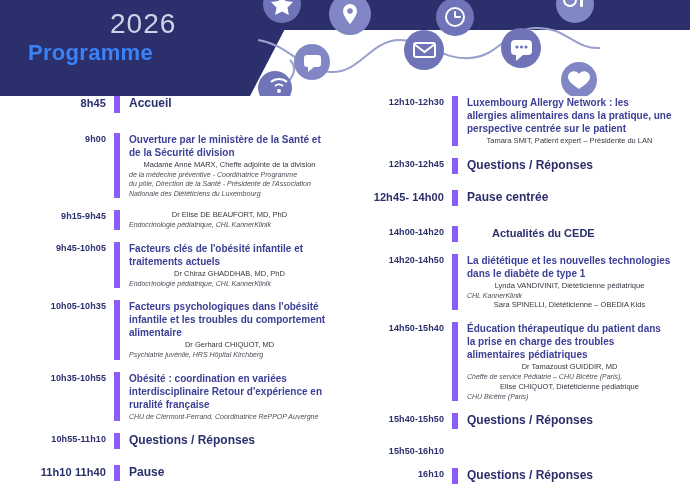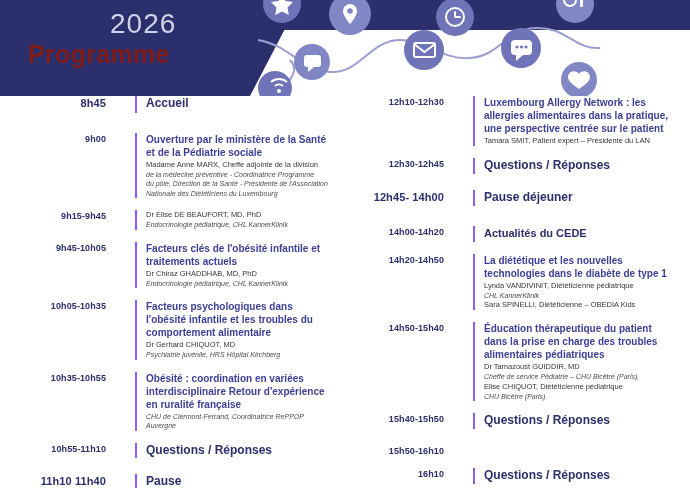--- a/index.html
+++ b/index.html
@@ -26,23 +26,23 @@
   .header-bg {
     position: absolute;
     top: 0; left: 0;
     width: 690px;
     height: 96px;
   }
   .header-title {
     position: absolute;
     left: 28px;
     top: 40px;
-    font-size: 25px;
-    font-weight: bold;
-    color: #7f1d1d;
+    font-size: 22px;
+    font-weight: bold;
+    color: #3b82f6;
     letter-spacing: 0.3px;
     z-index: 5;
     text-align: right;
   }
   .header-year {
     position: absolute;
     left: 110px;
     top: 8px;
     font-size: 28px;
     color: #cfd3ea;
@@ -56,62 +56,63 @@
     position: absolute;
     top: 96px;
   }
   .col-left  { left: 22px;  width: 308px; }
   .col-right { left: 360px; width: 312px; }
 
   .row {
     display: flex;
     align-items: flex-start;
     margin-bottom: 7px;
-    gap: 21px;
   }
   .time {
     width: 84px;
     min-width: 84px;
     text-align: right;
     padding-right: 8px;
     color: #2b2f6b;
     font-size: 9px;
     font-weight: bold;
     padding-top: 1px;
     letter-spacing: 0.1px;
   }
   .time.big {
     font-size: 11px;
   }
   .body {
-    border-left: 2px solid #8b5cf6;
+    border-left: 6px solid #8b5cf6;
     padding-left: 9px;
     flex: 1;
   }
   .ttl {
     color: #3c3f96;
     font-size: 10px;
     font-weight: bold;
     line-height: 1.3;
     margin: 0 0 1px 0;
   }
   .ttl.big {
     font-size: 12px;
     color: #2b2f6b;
     font-weight: bold;
   }
   .ttl.med {
     font-size: 11px;
     color: #2b2f6b;
+    margin-left: 25px;
   }
   .name {
     color: #33373f;
     font-size: 7.5px;
     line-height: 1.35;
     margin: 0;
+    text-align: center;
   }
   .sub {
     color: #4a4e57;
     font-size: 7px;
     font-style: italic;
     line-height: 1.35;
     margin: 0;
   }
   .plain {
     color: #2b2f6b;
@@ -188,21 +189,21 @@
     <div class="row">
       <div class="time big">8h45</div>
       <div class="body">
         <p class="ttl big">Accueil</p>
       </div>
     </div>
     <div class="spacer-lg"></div>
     <div class="row">
       <div class="time">9h00</div>
       <div class="body">
-        <p class="ttl">Ouverture par le ministère de la Santé et de la Pédiatrie sociale</p>
+        <p class="ttl">Ouverture par le ministère de la Santé et de la Sécurité division</p>
         <p class="name">Madame Anne MARX, Cheffe adjointe de la division</p>
         <p class="sub">de la médecine préventive - Coordinatrice Programme</p>
         <p class="sub">du pôle, Direction de la Santé - Présidente de l'Association</p>
         <p class="sub">Nationale des Diététiciens du Luxembourg</p>
       </div>
     </div>
     <div class="spacer-sm"></div>
     <div class="row">
       <div class="time">9h15-9h45</div>
       <div class="body">
@@ -271,21 +272,21 @@
     <div class="row">
       <div class="time">12h30-12h45</div>
       <div class="body">
         <p class="plain">Questions / Réponses</p>
       </div>
     </div>
     <div class="spacer-md"></div>
     <div class="row">
       <div class="time big">12h45- 14h00</div>
       <div class="body">
-        <p class="ttl big">Pause déjeuner</p>
+        <p class="ttl big">Pause centrée</p>
       </div>
     </div>
     <div class="spacer-lg"></div>
     <div class="row">
       <div class="time">14h00-14h20</div>
       <div class="body">
         <p class="ttl med">Actualités du CEDE</p>
       </div>
     </div>
     <div class="spacer-sm"></div>

